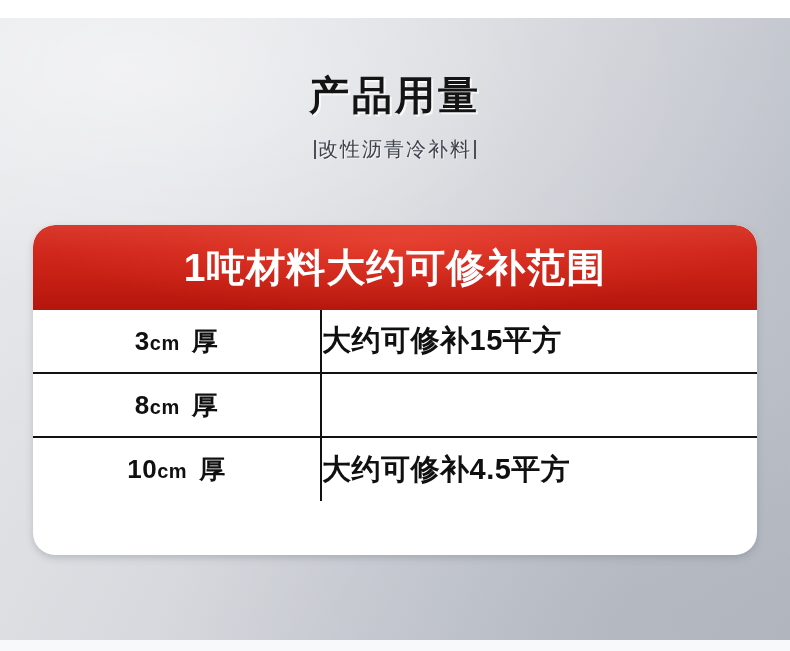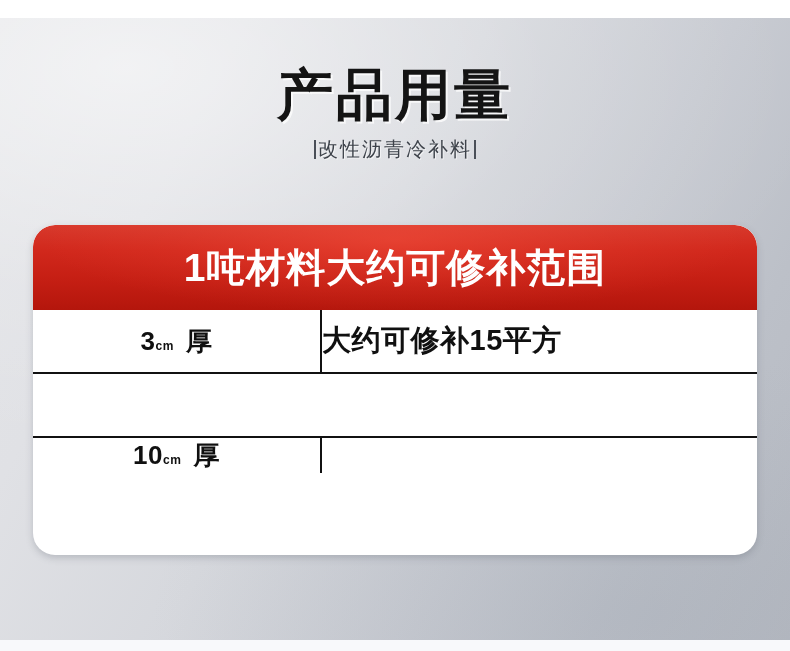--- a/index.html
+++ b/index.html
@@ -64,21 +64,21 @@
 
   
   .heading {
     position: absolute;
     left: 0;
     top: 62px;
     width: 790px;
     text-align: center;
   }
   .heading-title {
-    font-size: 56px;
+    font-size: 40px;
     font-weight: bold;
     color: #141414;
     letter-spacing: 3px;
     line-height: 66px;
     text-shadow: 2px 2px 0 rgba(255,255,255,0.75);
     white-space: nowrap;
   }
   .heading-sub {
     margin-top: 9px;
     display: flex;
@@ -150,21 +150,20 @@
     width: 100%;
   }
   .trow {
     display: flex;
     height: 62px;
     border-bottom: 2px solid #111111;
   }
   .trow:last-child {
     border-bottom: none;
     height: 63px;
-    flex-direction: column;
   }
   .cell-left {
     width: 289px;
     flex: none;
     border-right: 2px solid #111111;
     display: flex;
     align-items: center;
     justify-content: center;
     box-sizing: border-box;
   }
@@ -176,21 +175,21 @@
     box-sizing: border-box;
   }
   .thick-text {
     font-size: 26px;
     font-weight: bold;
     color: #101010;
     letter-spacing: 0.5px;
     white-space: nowrap;
   }
   .thick-text .unit {
-    font-size: 12px;
+    font-size: 20px;
   }
   .thick-text .sep {
     display: inline-block;
     width: 12px;
   }
   .area-text {
     font-size: 29px;
     font-weight: bold;
     color: #101010;
     letter-spacing: 0.5px;
@@ -228,24 +227,30 @@
         <div class="cell-left">
           <span class="thick-text"><span>3</span><span class="unit">cm</span><span class="sep"></span><span>厚</span></span>
         </div>
         <div class="cell-right">
           <span class="area-text">大约可修补15平方</span>
         </div>
       </div>
 
 
       <div class="trow">
+        <div class="cell-left">
+          <span class="thick-text"><span>8</span><span class="unit">cm</span><span class="sep"></span><span>厚</span></span>
+        </div>
       </div>
 
       <div class="trow">
         <div class="cell-left">
           <span class="thick-text"><span>10</span><span class="unit">cm</span><span class="sep"></span><span>厚</span></span>
         </div>
+        <div class="cell-right">
+          <span class="area-text">大约可修补4.5平方</span>
+        </div>
       </div>
 
     </div>
   </div>
 
 </div>
 
 </body></html>

